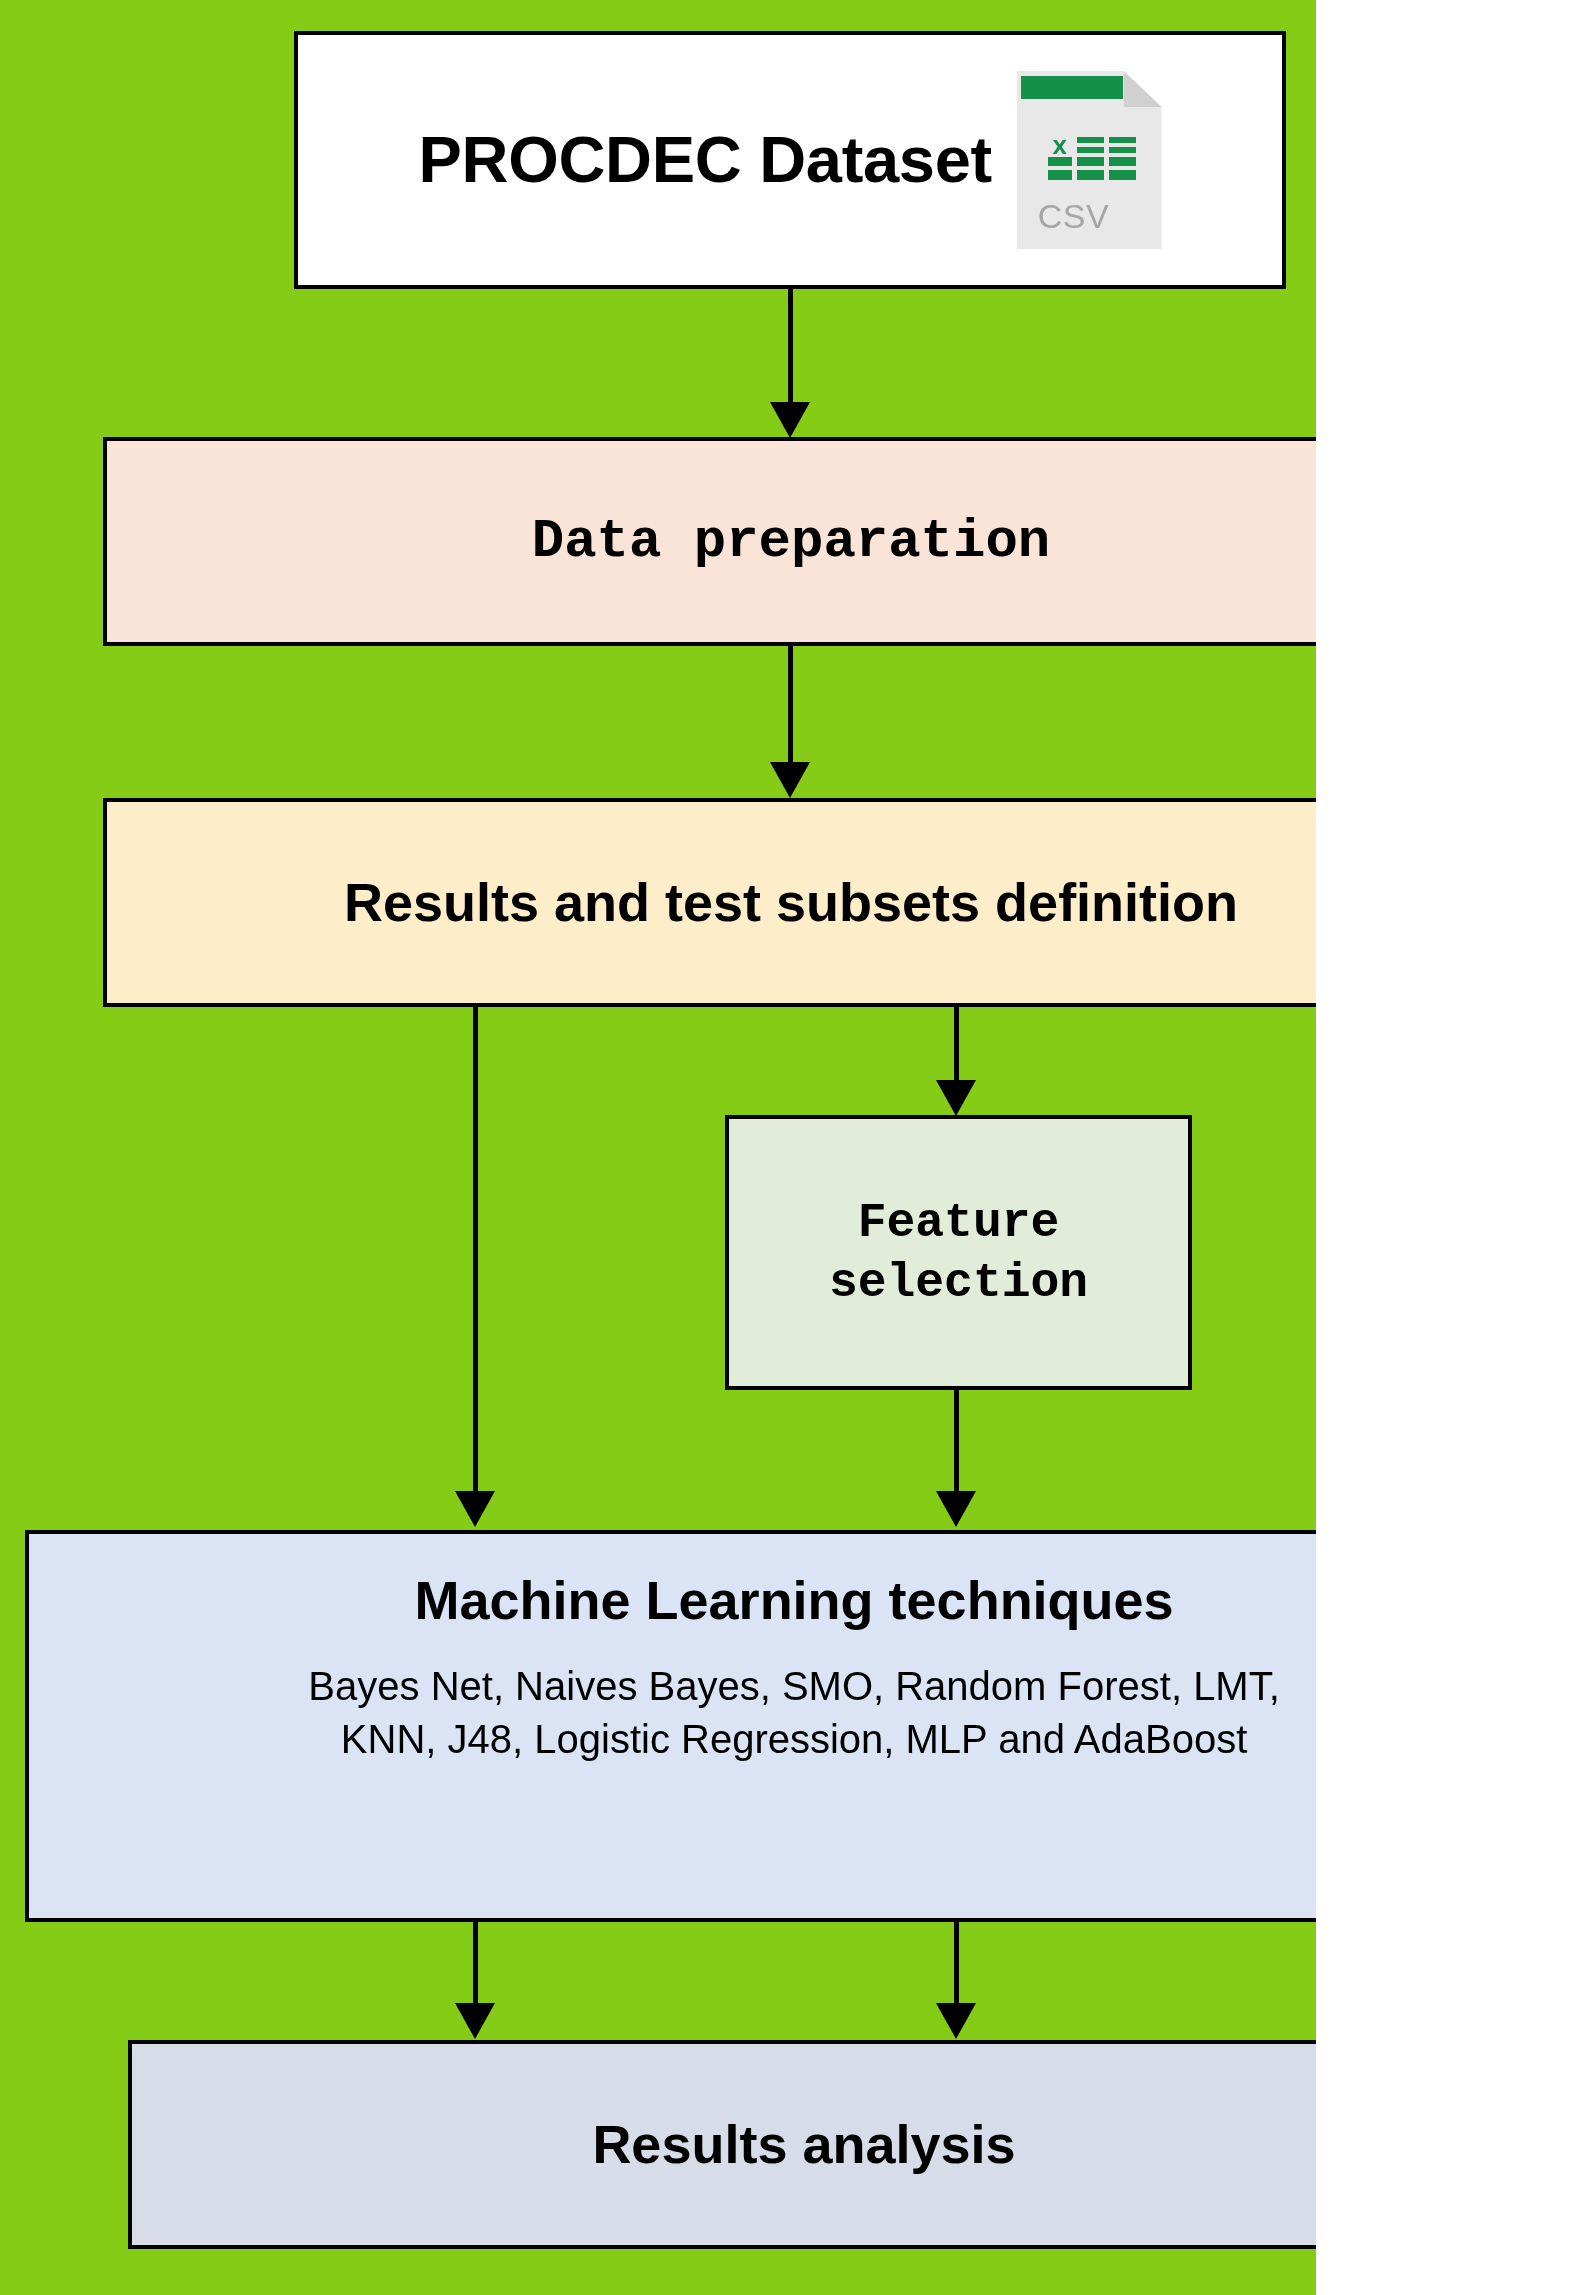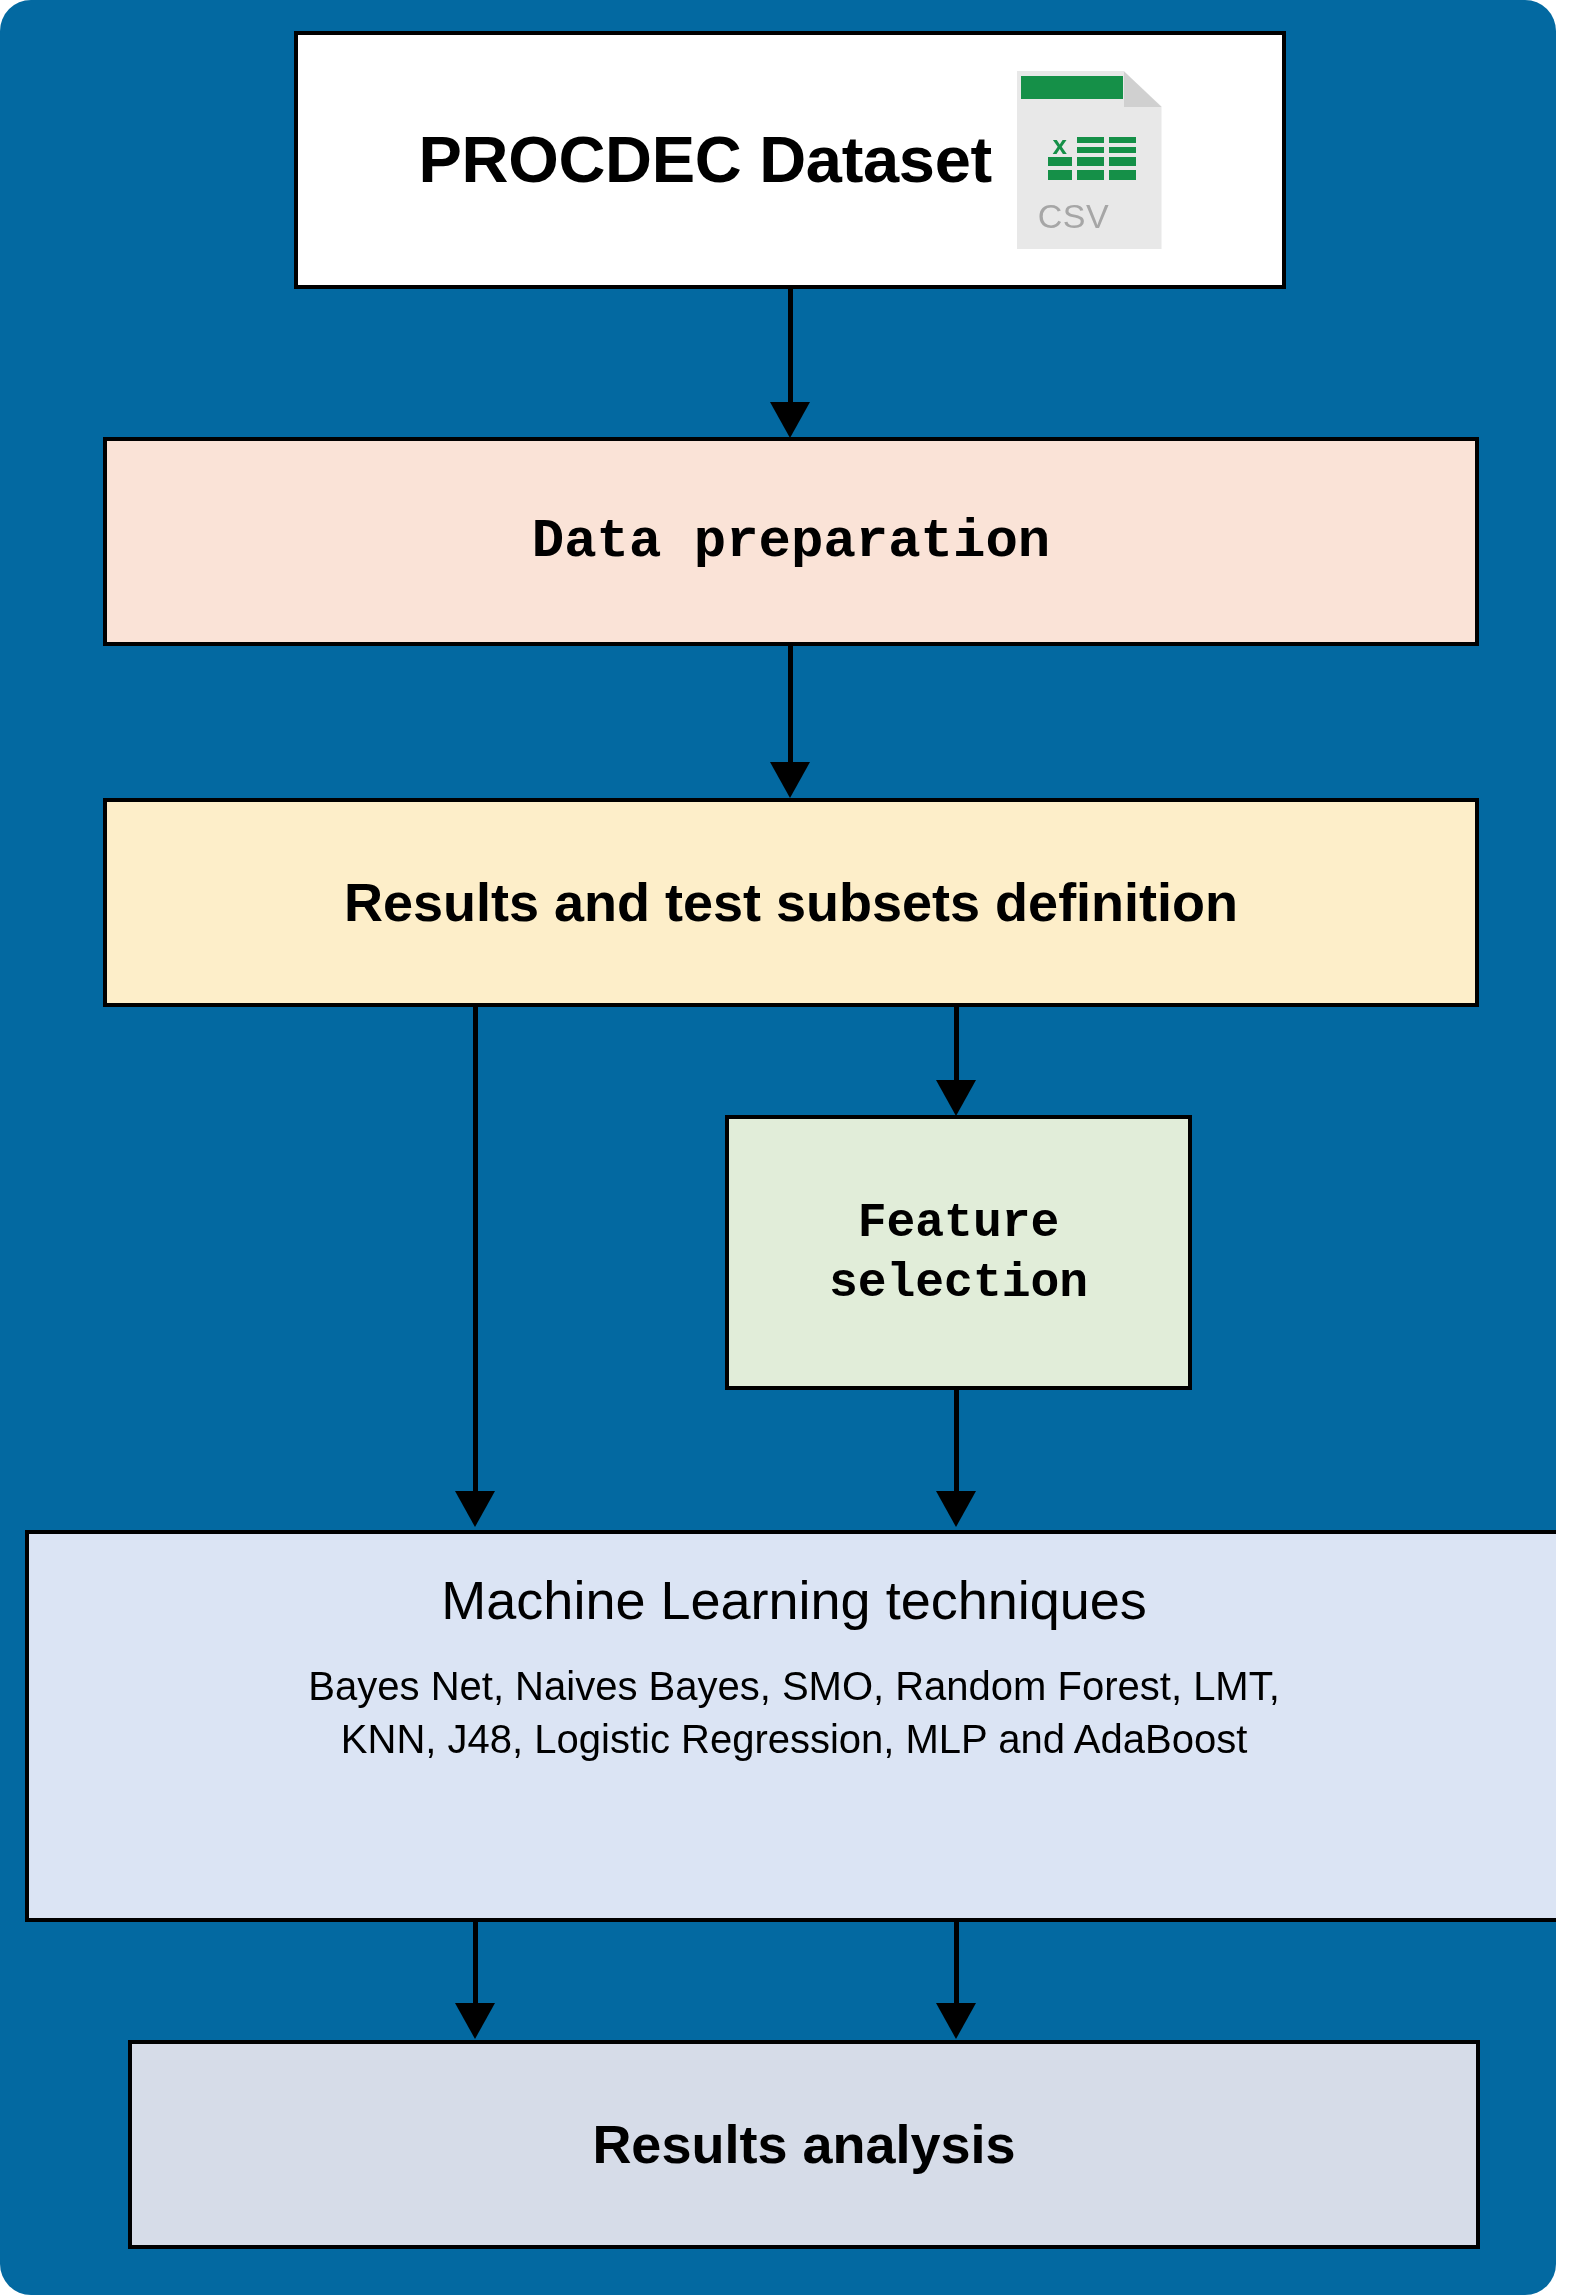--- a/index.html
+++ b/index.html
@@ -5,25 +5,24 @@
   html, body {
     margin: 0;
     padding: 0;
     background: #ffffff;
   }
   body {
     font-family: "Liberation Sans", sans-serif;
   }
   #canvas {
     position: relative;
-    width: 1556px;
+    width: 1316px;
     height: 2295px;
-    background: #0369a1;
+    background: #84cc16;
     overflow: hidden;
-    border-radius: 31px;
   }
 
   
   .node {
     position: absolute;
     box-sizing: border-box;
     border: 4.3px solid #000000;
     display: flex;
     flex-direction: column;
     align-items: center;
@@ -84,21 +83,21 @@
     line-height: 1.1;
   }
   #feature-title {
     font-size: 48px;
     font-weight: bold;
     line-height: 1.25;
     white-space: pre-line;
   }
   #ml-title {
     font-size: 54px;
-    font-weight: normal;
+    font-weight: bold;
     line-height: 1.1;
     text-align: right;
   }
   #ml-list {
     margin-top: 29.5px;
     font-size: 40px;
     font-weight: normal;
     line-height: 1.32;
     white-space: pre-line;
     letter-spacing: 0px;

